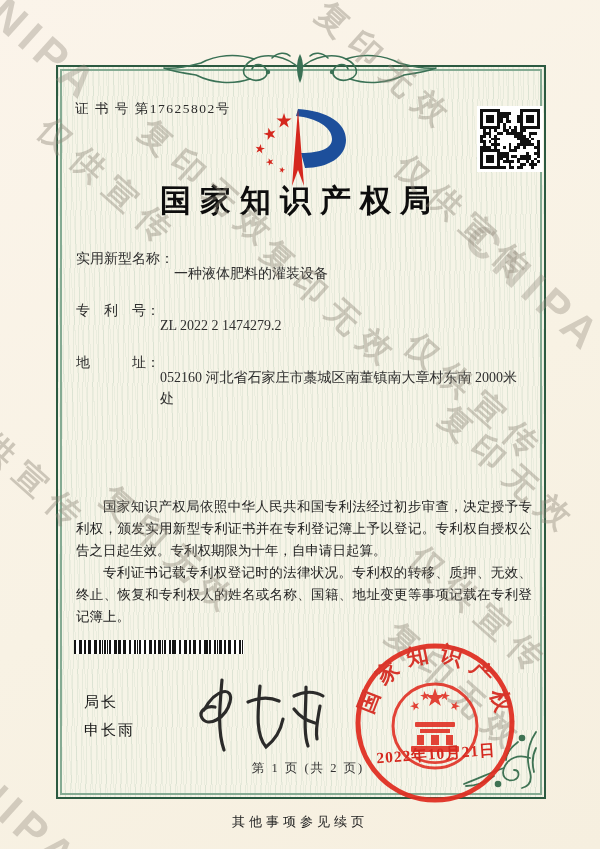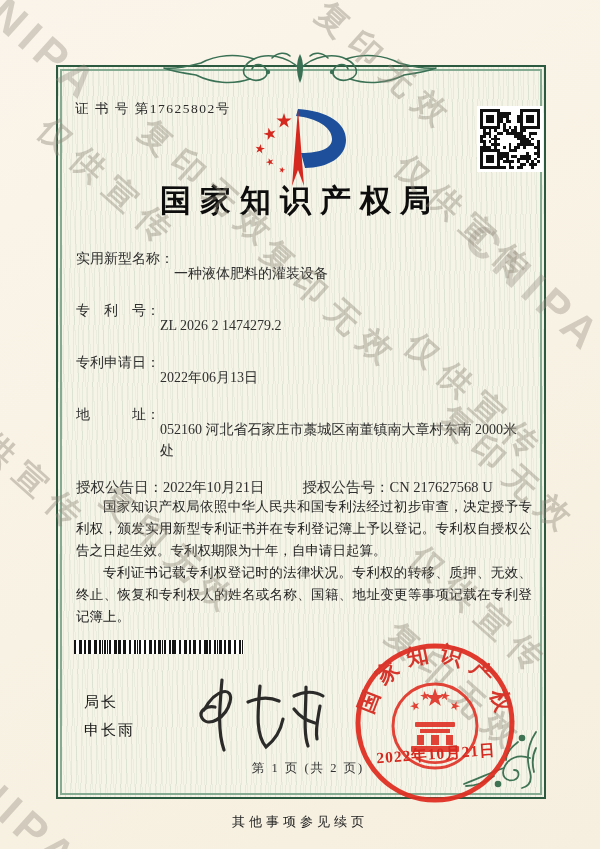--- a/index.html
+++ b/index.html
@@ -288,37 +288,25 @@
 
   <div class="title">国家知识产权局</div>
 
   <div class="fields">
     <div class="field">
       <span class="flabel">实用新型名称：</span>
       <span class="fvalue">一种液体肥料的灌装设备</span>
     </div>
     <div class="field">
       <span class="flabel">专　利　号：</span>
-      <span class="fvalue">ZL 2026 2 1474279.2</span>
-    </div>
-    <div class="field">
-      <span class="flabel">专利申请日：</span>
-      <span class="fvalue">2022年06月13日</span>
+      <span class="fvalue">ZL 2022 2 1474279.2</span>
     </div>
     <div class="field">
       <span class="flabel">地　　　址：</span>
       <span class="fvalue">052160 河北省石家庄市藁城区南董镇南大章村东南 2000米处</span>
-    </div>
-    <div class="grant-row">
-      <span>
-        <span>授权公告日：</span><span>2022年10月21日</span>
-      </span>
-      <span>
-        <span>授权公告号：</span><span>CN 217627568 U</span>
-      </span>
     </div>
   </div>
 
   <div class="paras">
     <p>国家知识产权局依照中华人民共和国专利法经过初步审查，决定授予专利权，颁发实用新型专利证书并在专利登记簿上予以登记。专利权自授权公告之日起生效。专利权期限为十年，自申请日起算。</p>
     <p>专利证书记载专利权登记时的法律状况。专利权的转移、质押、无效、终止、恢复和专利权人的姓名或名称、国籍、地址变更等事项记载在专利登记簿上。</p>
   </div>
 
   <div class="barcode"></div>
 

